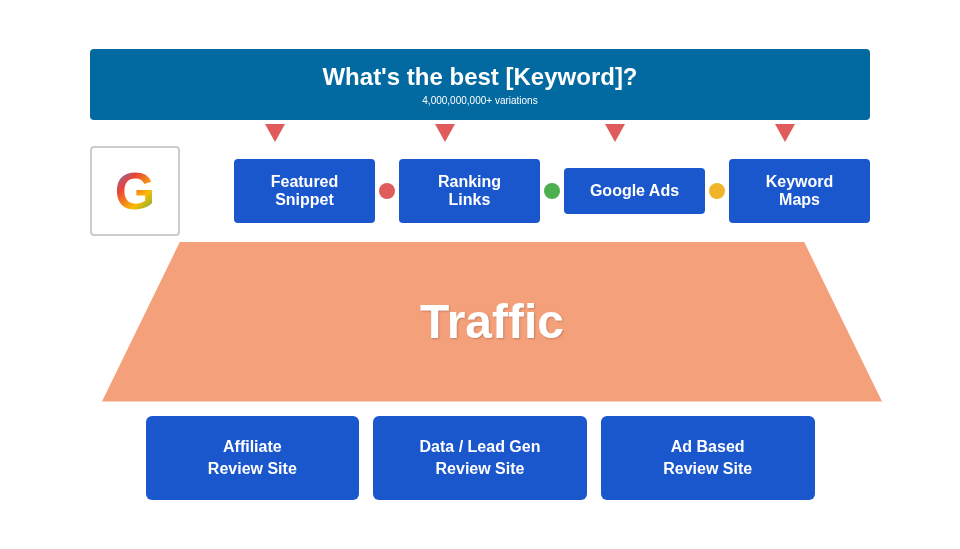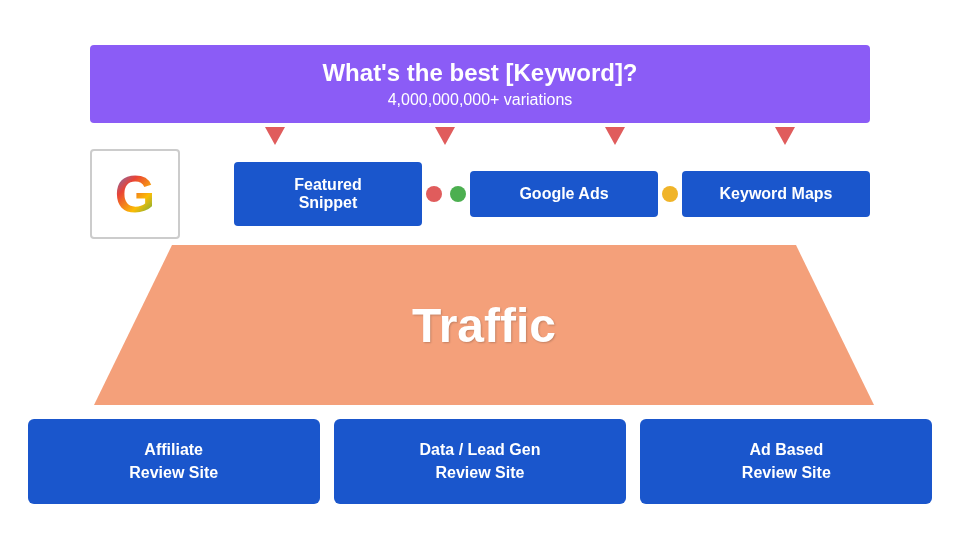--- a/index.html
+++ b/index.html
@@ -15,33 +15,33 @@
     }
     .container {
       width: 900px;
       display: flex;
       flex-direction: column;
       align-items: center;
       gap: 0;
     }
     
     .top-banner {
-      background: #8b5cf6;
+      background: #0369a1;
       color: white;
       text-align: center;
       padding: 14px 24px;
       border-radius: 4px;
       width: 780px;
     }
     .top-banner .title {
       font-size: 24px;
       font-weight: bold;
     }
     .top-banner .subtitle {
-      font-size: 16px;
+      font-size: 10px;
       margin-top: 4px;
       font-weight: normal;
     }
     .arrow-down {
       width: 0;
       height: 0;
       border-left: 10px solid transparent;
       border-right: 10px solid transparent;
       border-top: 18px solid #e05c5c;
       margin: 4px auto;
@@ -102,42 +102,42 @@
     
     .traffic-section {
       width: 780px;
       margin-top: 6px;
       position: relative;
       height: 160px;
     }
     .traffic-shape {
       position: absolute;
       top: 0;
-      left: 4px;
+      left: 12px;
       width: 100%;
       height: 100%;
       background: #f4a07a;
       clip-path: polygon(10% 0%, 90% 0%, 100% 100%, 0% 100%);
       display: flex;
       align-items: center;
       justify-content: center;
     }
     .traffic-label {
       font-size: 48px;
       font-weight: bold;
       color: white;
       text-shadow: 1px 1px 2px rgba(0,0,0,0.2);
       position: relative;
       z-index: 1;
     }
 
     
     .bottom-boxes {
       display: flex;
-      width: 905px;
+      width: 669px;
       gap: 14px;
       margin-top: 14px;
     }
     .bottom-box {
       background: #1a56cc;
       color: white;
       font-weight: bold;
       font-size: 16px;
       text-align: center;
       padding: 20px 10px;
@@ -171,20 +171,21 @@
     <div class="arrow-down"></div>
   </div>
 
   <div class="google-boxes-row">
     <div class="google-logo">
       <span class="google-g" style="background: linear-gradient(135deg, #4285F4 0%, #EA4335 33%, #FBBC05 66%, #34A853 100%); -webkit-background-clip: text; -webkit-text-fill-color: transparent; background-clip: text;">G</span>
     </div>
     <div class="boxes-with-dots">
       <div class="snippet-box">Featured<br>Snippet</div>
       <div class="dot dot-red"></div>
+      <div class="snippet-box">Ranking<br>Links</div>
       <div class="dot dot-green"></div>
       <div class="snippet-box">Google Ads</div>
       <div class="dot dot-yellow"></div>
       <div class="snippet-box">Keyword Maps</div>
     </div>
   </div>
 
   <div class="traffic-section">
     <div class="traffic-shape">
       <span class="traffic-label">Traffic</span>

